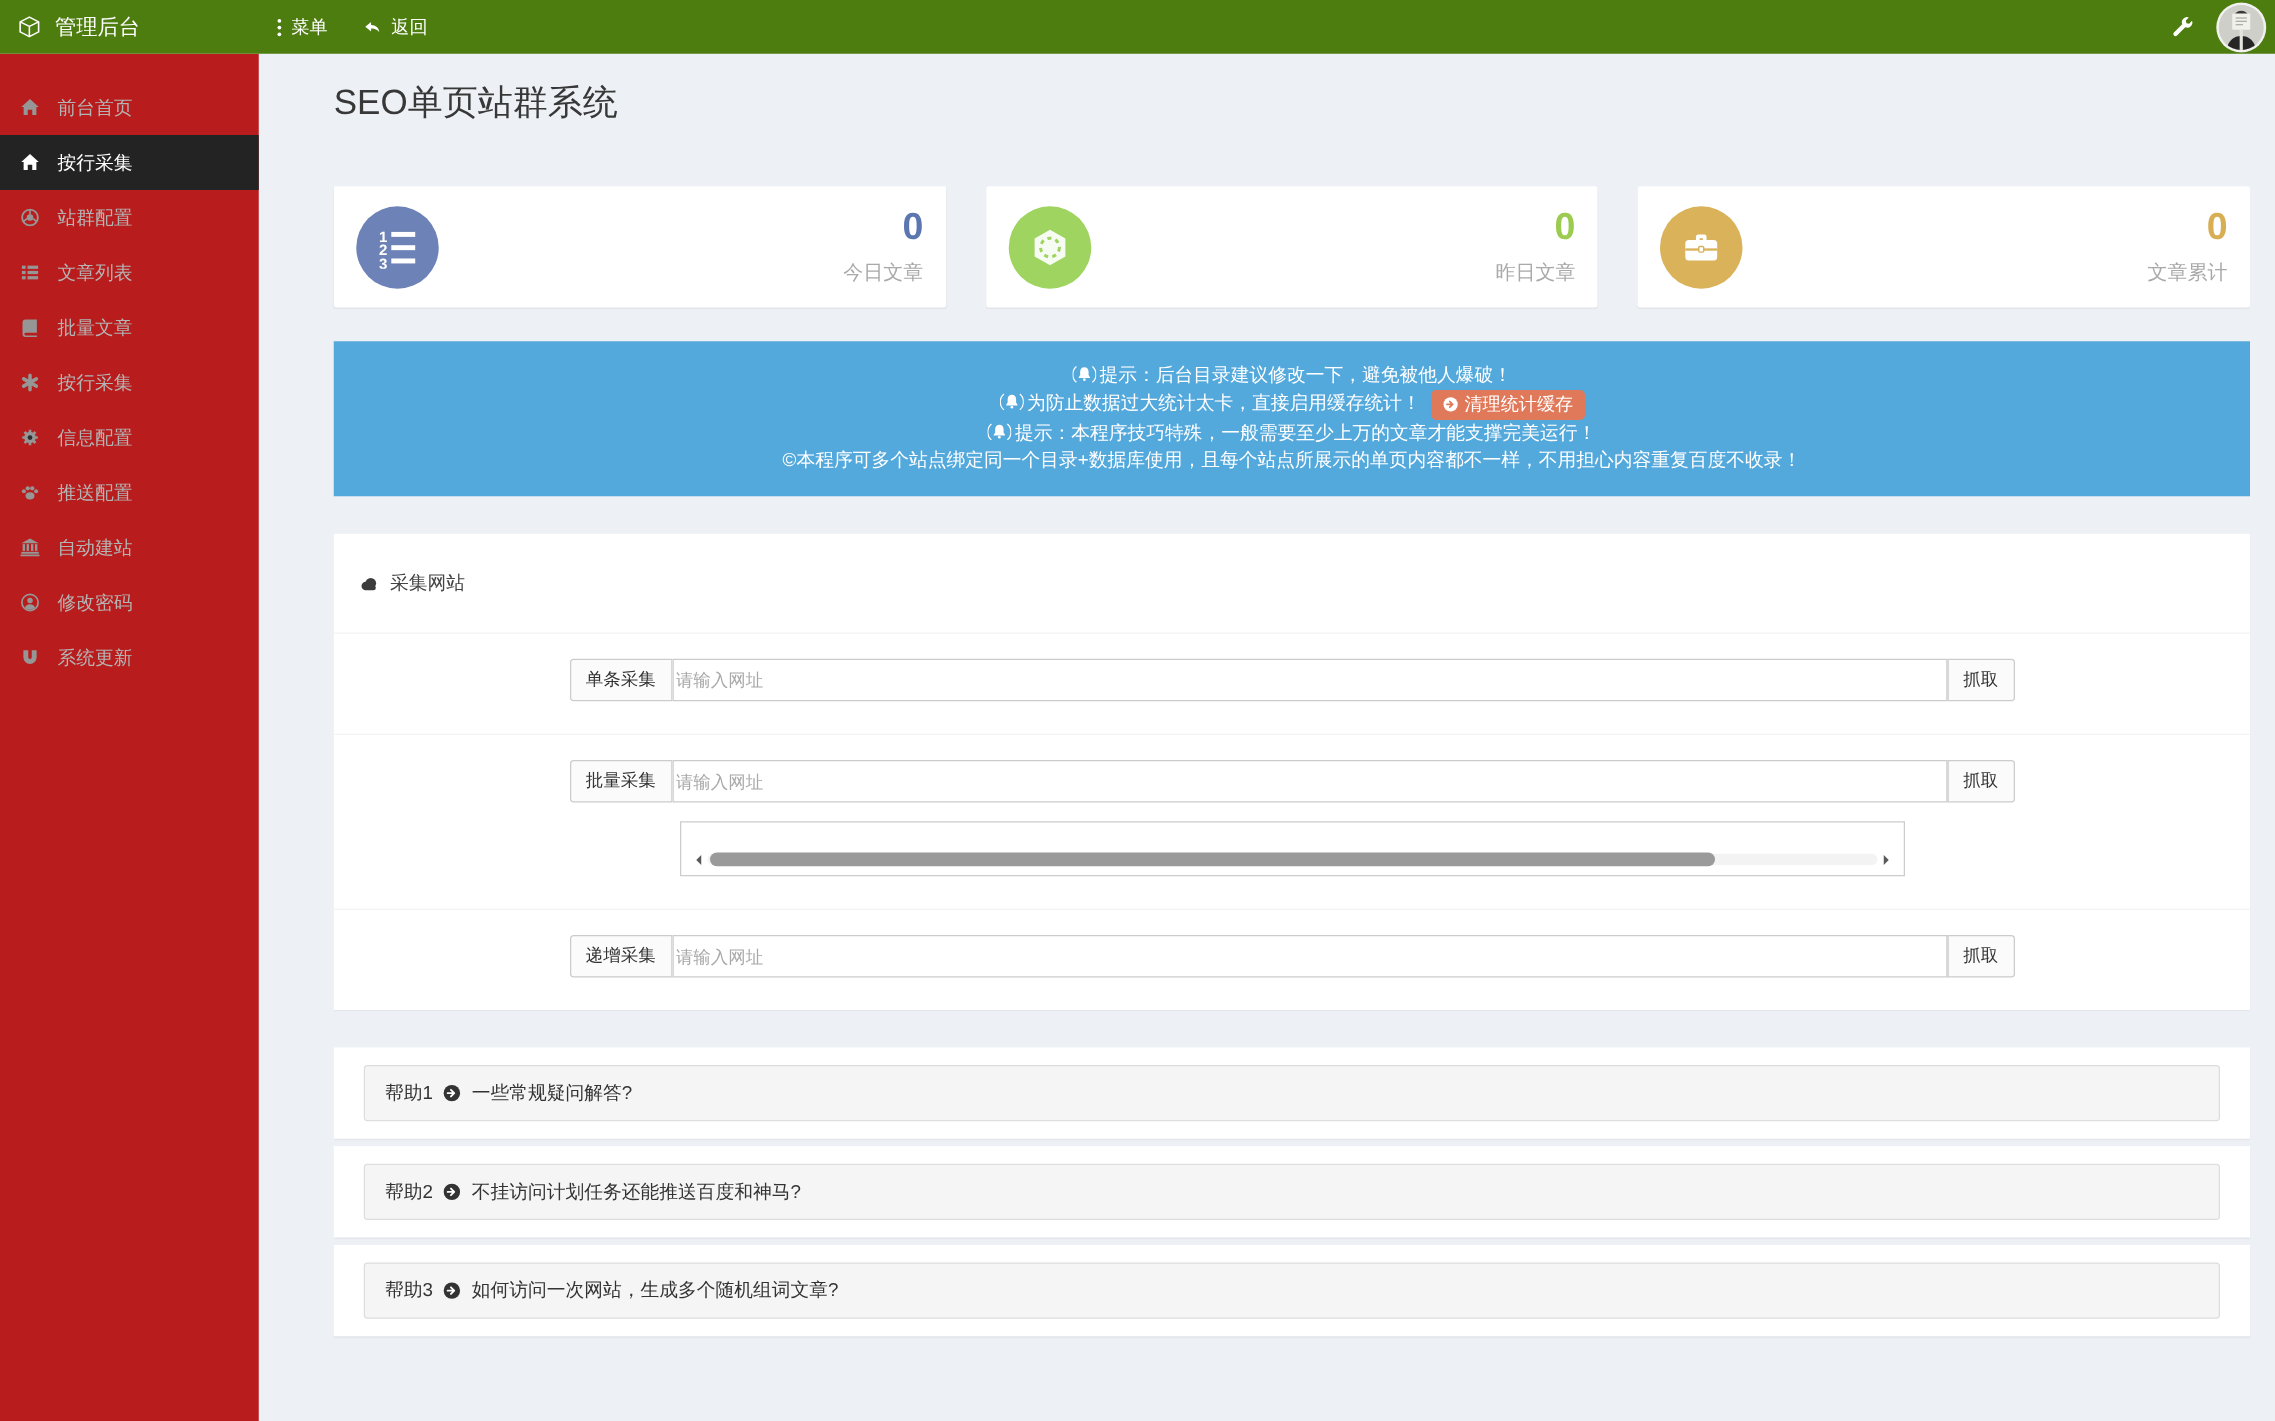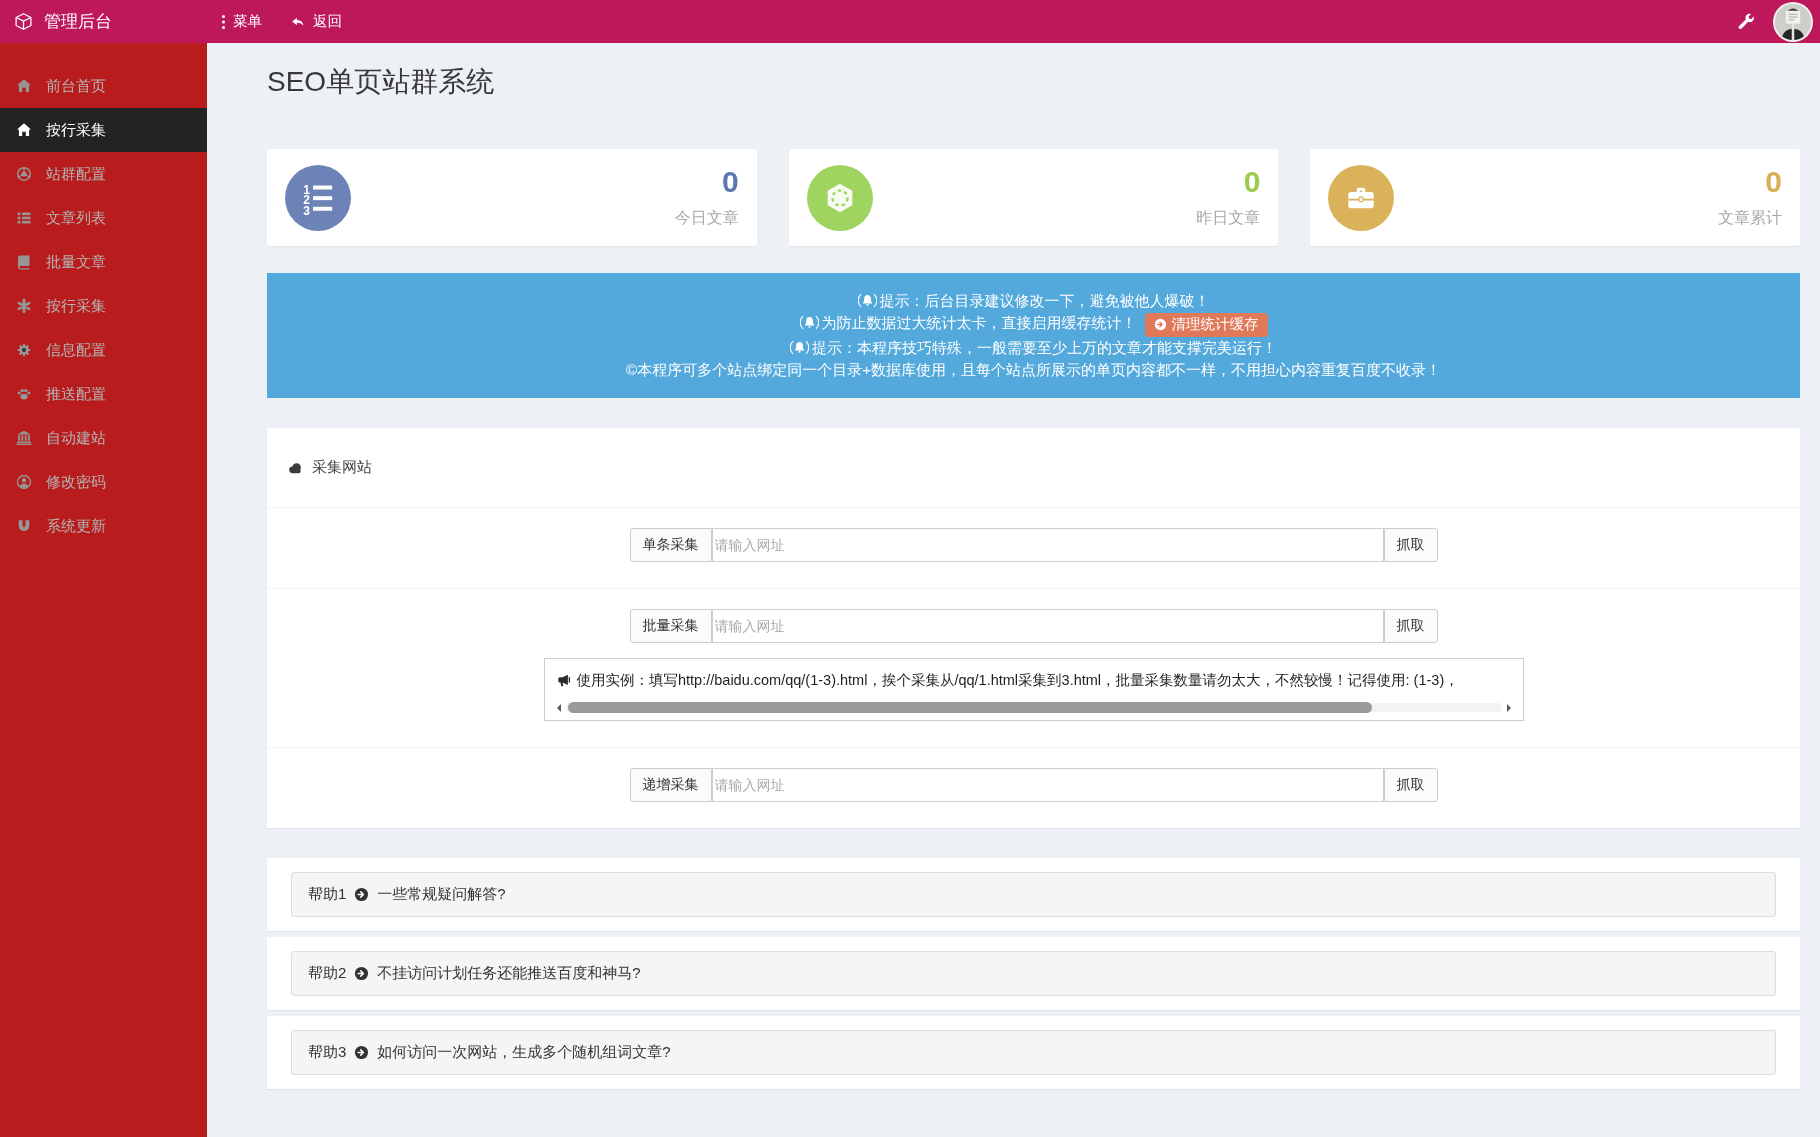--- a/index.html
+++ b/index.html
@@ -6,21 +6,21 @@
   html,body { width:1820px; height:1137px; }
   body {
     font-family:"Liberation Sans", sans-serif;
     background:#edf0f5; color:#333; overflow:hidden; position:relative;
   }
   svg { display:block; }
 
   
   .topbar {
     position:absolute; top:0; left:0; right:0; height:43px;
-    background:#be185d; color:#fff; display:flex; align-items:center; z-index:20;
+    background:#4d7c0f; color:#fff; display:flex; align-items:center; z-index:20;
   }
   .brand { width:207px; flex:0 0 207px; display:flex; align-items:center; gap:11px; padding-left:14px; font-size:17px; cursor:pointer; }
   .nav-btn { display:flex; align-items:center; gap:7px; padding:0 14px; height:43px; font-size:14.5px; cursor:pointer; }
   .topbar-spacer { flex:1; }
   .wrench-btn { padding:0 18px; height:43px; display:flex; align-items:center; cursor:pointer; }
   .avatar {
     width:40px; height:40px; border-radius:50%; overflow:hidden;
     border:2px solid rgba(255,255,255,.65); margin-right:7px; cursor:pointer; background:#d8d8d4;
   }
 
@@ -74,21 +74,21 @@
     background:#e0795a; color:#fff; border:none; border-radius:4px;
     padding:2px 9px 3px; margin-left:8px; font-size:14.5px; cursor:pointer;
     font-family:inherit;
   }
 
   
   .panel { margin-top:30px; background:#fff; box-shadow:0 1px 1px rgba(0,0,0,.05); }
   .panel-head { padding:30px 20px; font-size:15px; color:#444; display:flex; align-items:center; gap:9px; }
   .panel-head .p-ic { width:16px; height:16px; color:#3c3c3c; }
   .collect-section { border-top:1px solid #f3f3f3; padding:20px 0 26px; }
-  .igroup { width:808px; margin:0 auto; display:flex; height:34px; font-size:14px; }
+  .igroup { width:1156px; margin:0 auto; display:flex; height:34px; font-size:14px; }
   .igroup .addon {
     background:#fbfbfb; border:1px solid #cccccc; display:flex; align-items:center;
     padding:0 12px; color:#333; white-space:nowrap;
   }
   .addon-left  { border-right:none; border-radius:3px 0 0 3px; }
   .grab-btn    { border-left:none; border-radius:0 3px 3px 0; cursor:pointer; font-family:inherit; font-size:14px; }
   .igroup input {
     flex:1; border:1px solid #cccccc; padding:0 2px; font-size:14px; color:#555;
     outline:none; font-family:inherit; min-width:0;
   }
@@ -415,29 +415,20 @@
       </div>
     </div>
 
     <div class="collect-section">
       <div class="igroup">
         <span class="addon addon-left">批量采集</span>
         <input type="text" placeholder="请输入网址" style="">
         <button class="addon grab-btn">抓取</button>
       </div>
       <div class="hint">
-        <div class="hint-text">
-          <span class="mega-ic">
-            <svg viewBox="0 0 16 16" fill="currentColor" width="15" height="15">
-                <path d="M11.6 1.8 5.9 4.6H3.1A1.7 1.7 0 0 0 1.4 6.3v2.1a1.7 1.7 0 0 0 1.7 1.7h.6l.9 3.9h2.1l-.8-3.8 5.7 2.7z"></path>
-                <path d="M13.2 4.4v5.8" stroke="currentColor" stroke-width="1.4" fill="none"></path>
-              </svg>
-          </span>
-          <span>使用实例：填写http://baidu.com/qq/(1-3).html，挨个采集从/qq/1.html采集到3.html，批量采集数量请勿太大，不然较慢！记得使用: (1-3)，</span>
-        </div>
         <div class="hscroll">
           <span class="sb-arrow sb-left"></span>
           <div class="sb-track">
               <div class="sb-thumb thumb-85"></div>
             </div>
           <span class="sb-arrow sb-right"></span>
         </div>
       </div>
     </div>
 

